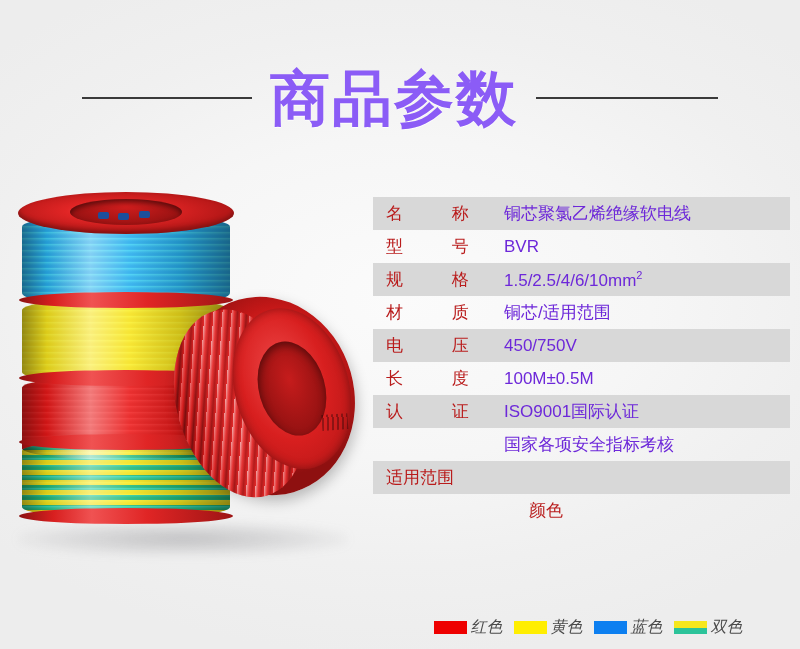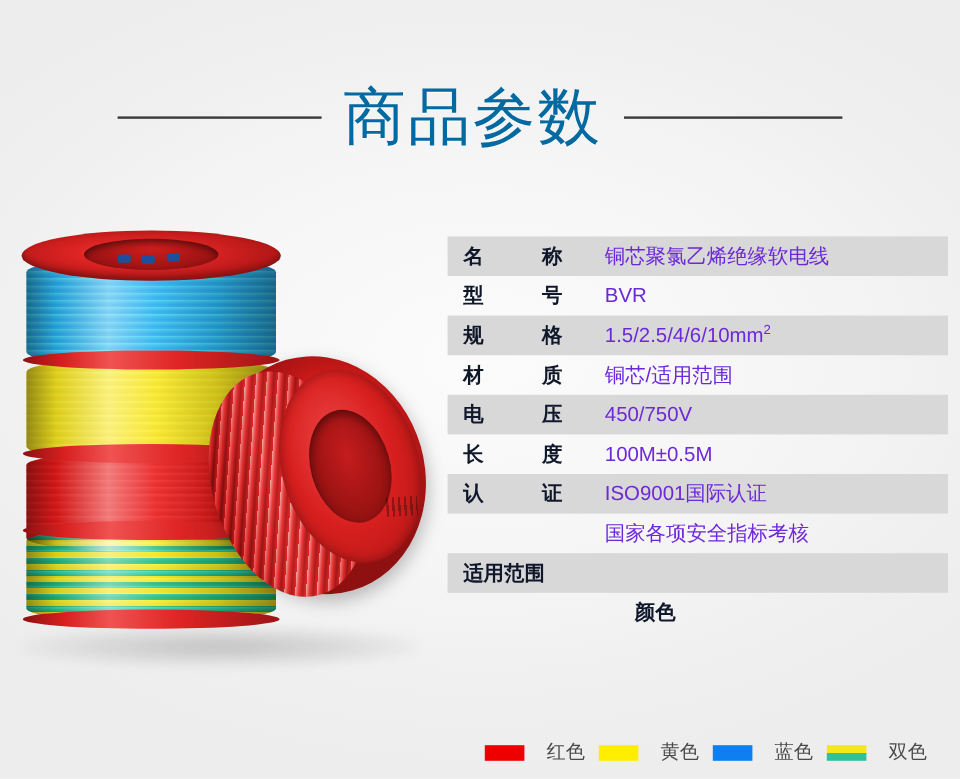--- a/index.html
+++ b/index.html
@@ -40,23 +40,23 @@
   .rule {
     height: 2px;
     background: #3a3a3a;
     flex: 0 0 auto;
   }
   .rule.left  { width: 170px; }
   .rule.right { width: 182px; }
 
   .page-title {
     font-family: "DejaVu Sans", "Liberation Sans", sans-serif;
-    font-size: 52px;
-    font-weight: normal;
-    color: #0369a1;
+    font-size: 60px;
+    font-weight: bold;
+    color: #8b5cf6;
     letter-spacing: 2px;
     line-height: 1;
     white-space: nowrap;
     text-shadow: 0 1px 0 rgba(255,255,255,.8);
   }
 
   
   .photo {
     position: absolute;
     left: 0;
@@ -270,23 +270,22 @@
     height: 33px;
     padding-left: 13px;
   }
   .spec-row.shaded { background: #d8d8d8; }
   .spec-row.plain  { background: transparent; }
 
   .spec-label {
     width: 118px;
     flex: 0 0 118px;
     font-size: 17px;
-    color: #0f172a;
+    color: #b91c1c;
     white-space: nowrap;
-    font-weight: bold;
   }
   .spec-label.spread {
     letter-spacing: 22px;
   }
   .spec-value {
     font-size: 17px;
     color: #6d28d9;
     white-space: nowrap;
   }
   .spec-value sup {
@@ -305,21 +304,22 @@
   }
   .color-row .spec-label { width: 118px; flex: 0 0 118px; }
   .swatches {
     display: flex;
     align-items: center;
     gap: 11px;
   }
   .swatch-item {
     display: flex;
     align-items: center;
-    gap: 19px;
+    gap: 4px;
+    font-style: italic;
   }
   .swatch {
     width: 33px;
     height: 13px;
     flex: 0 0 33px;
   }
   .swatch-label {
     font-size: 16px;
     color: #4a4a4a;
     white-space: nowrap;

